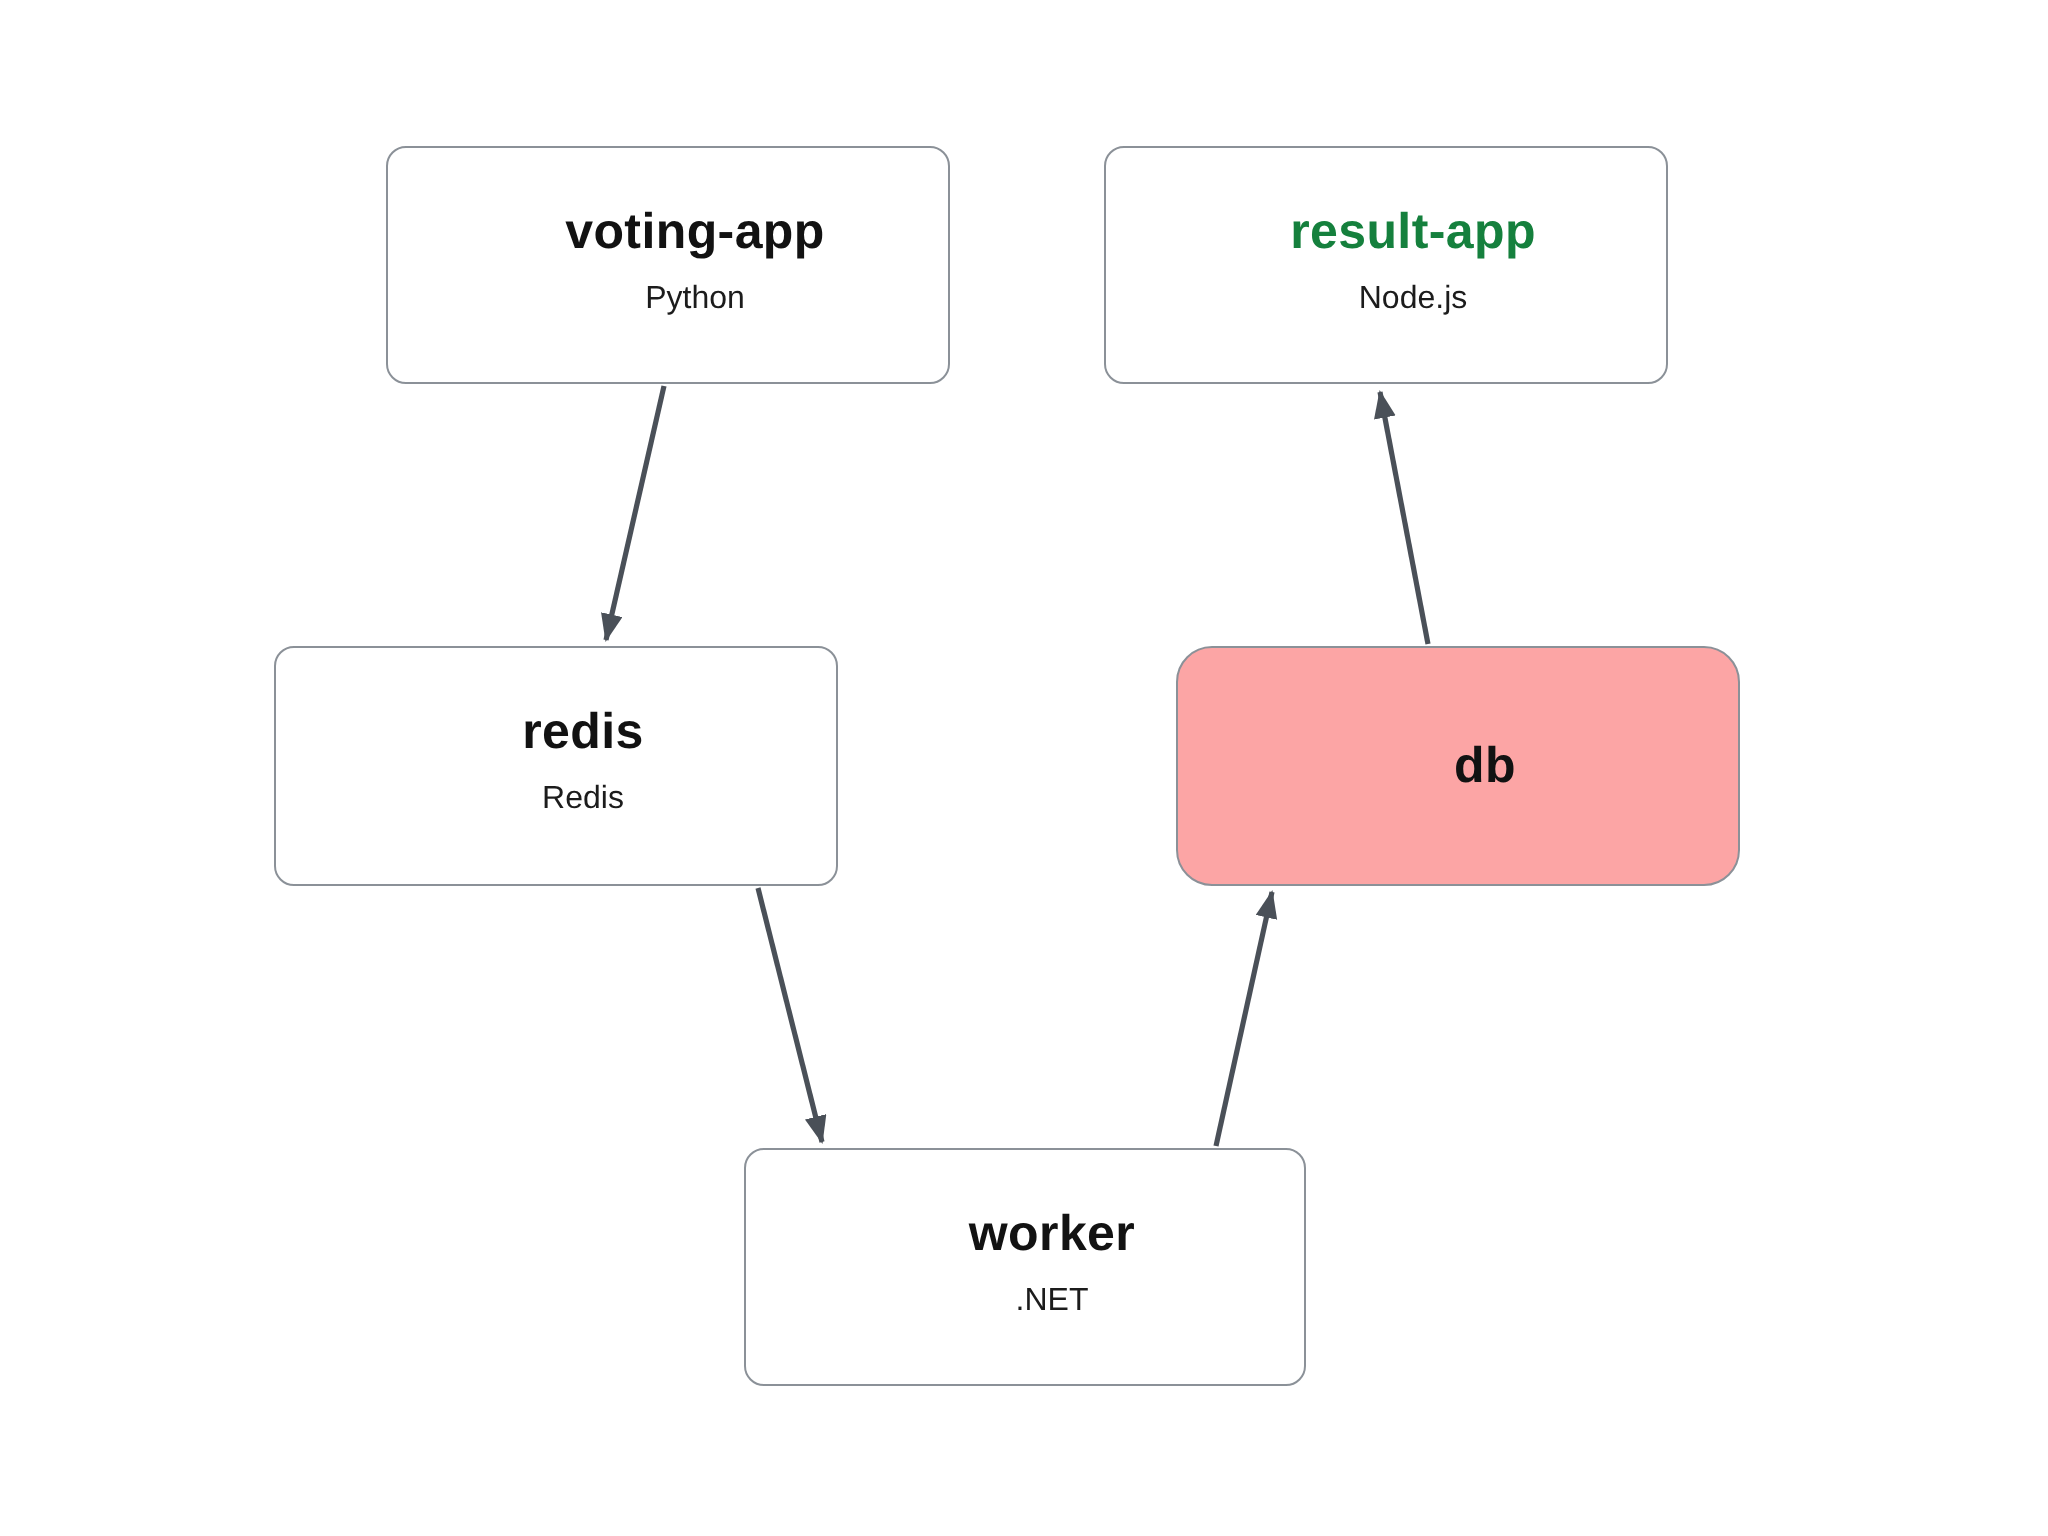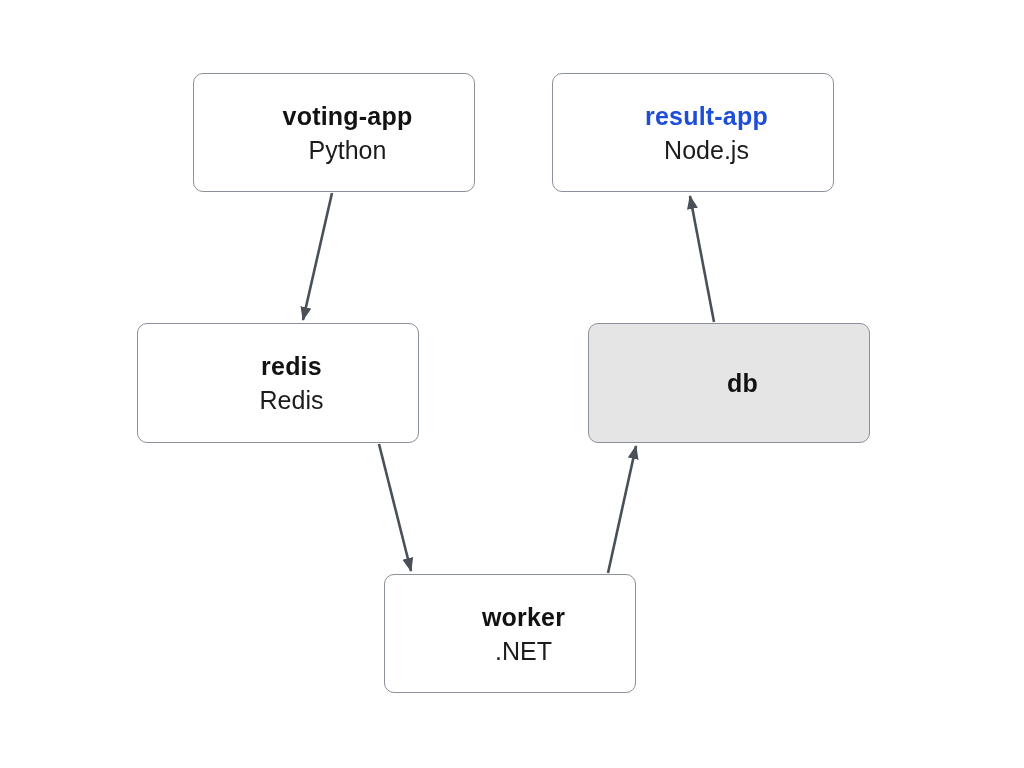--- a/index.html
+++ b/index.html
@@ -38,21 +38,21 @@
     padding-left: 27px;
   }
   .node-title {
     font-size: 25px;
     font-weight: bold;
     color: #121212;
     line-height: 34px;
     letter-spacing: 0.2px;
   }
   .node-subtitle {
-    font-size: 25px;
+    font-size: 16px;
     font-weight: normal;
     color: #1c1c1c;
     line-height: 34px;
   }
 </style>
 </head>
 <body>
 
 <div id="canvas">
   <svg id="edge-layer" xmlns="http://www.w3.org/2000/svg">
@@ -65,28 +65,28 @@
       <line x1="379" y1="444" x2="411" y2="571" stroke="#4a5058" stroke-width="2.6" marker-end="url(#arrowhead)"></line>
       <line x1="608" y1="573" x2="636" y2="446" stroke="#4a5058" stroke-width="2.6" marker-end="url(#arrowhead)"></line>
       <line x1="714" y1="322" x2="690" y2="196" stroke="#4a5058" stroke-width="2.6" marker-end="url(#arrowhead)"></line>
     </svg>
   <div id="node-layer">
       <div class="node" style="left: 193px; top: 73px; width: 282px; height: 119px; background: rgb(255, 255, 255); border-color: rgb(139, 145, 152);">
         <div class="node-title" style="color: rgb(18, 18, 18);">voting-app</div>
         <div class="node-subtitle">Python</div>
       </div>
       <div class="node" style="left: 552px; top: 73px; width: 282px; height: 119px; background: rgb(255, 255, 255); border-color: rgb(139, 145, 152);">
-        <div class="node-title" style="color: #1d4ed8;">result-app</div>
+        <div class="node-title" style="color: #15803d;">result-app</div>
         <div class="node-subtitle">Node.js</div>
       </div>
       <div class="node" style="left: 137px; top: 323px; width: 282px; height: 120px; background: rgb(255, 255, 255); border-color: rgb(139, 145, 152);">
         <div class="node-title" style="color: rgb(18, 18, 18);">redis</div>
         <div class="node-subtitle">Redis</div>
       </div>
-      <div class="node" style="left: 588px; top: 323px; width: 282px; height: 120px; background: #e5e5e5; border-color: rgb(139, 145, 152);">
+      <div class="node" style="left: 588px; top: 323px; width: 282px; height: 120px; background: #fca5a5; border-color: rgb(139, 145, 152); border-radius: 18px;">
         <div class="node-title" style="color: rgb(18, 18, 18);">db</div>
       </div>
-      <div class="node" style="left: 384px; top: 574px; width: 252px; height: 119px; background: rgb(255, 255, 255); border-color: rgb(139, 145, 152);">
+      <div class="node" style="left: 372px; top: 574px; width: 281px; height: 119px; background: rgb(255, 255, 255); border-color: rgb(139, 145, 152);">
         <div class="node-title" style="color: rgb(18, 18, 18);">worker</div>
         <div class="node-subtitle">.NET</div>
       </div>
     </div>
 </div>
 
 </body></html>

